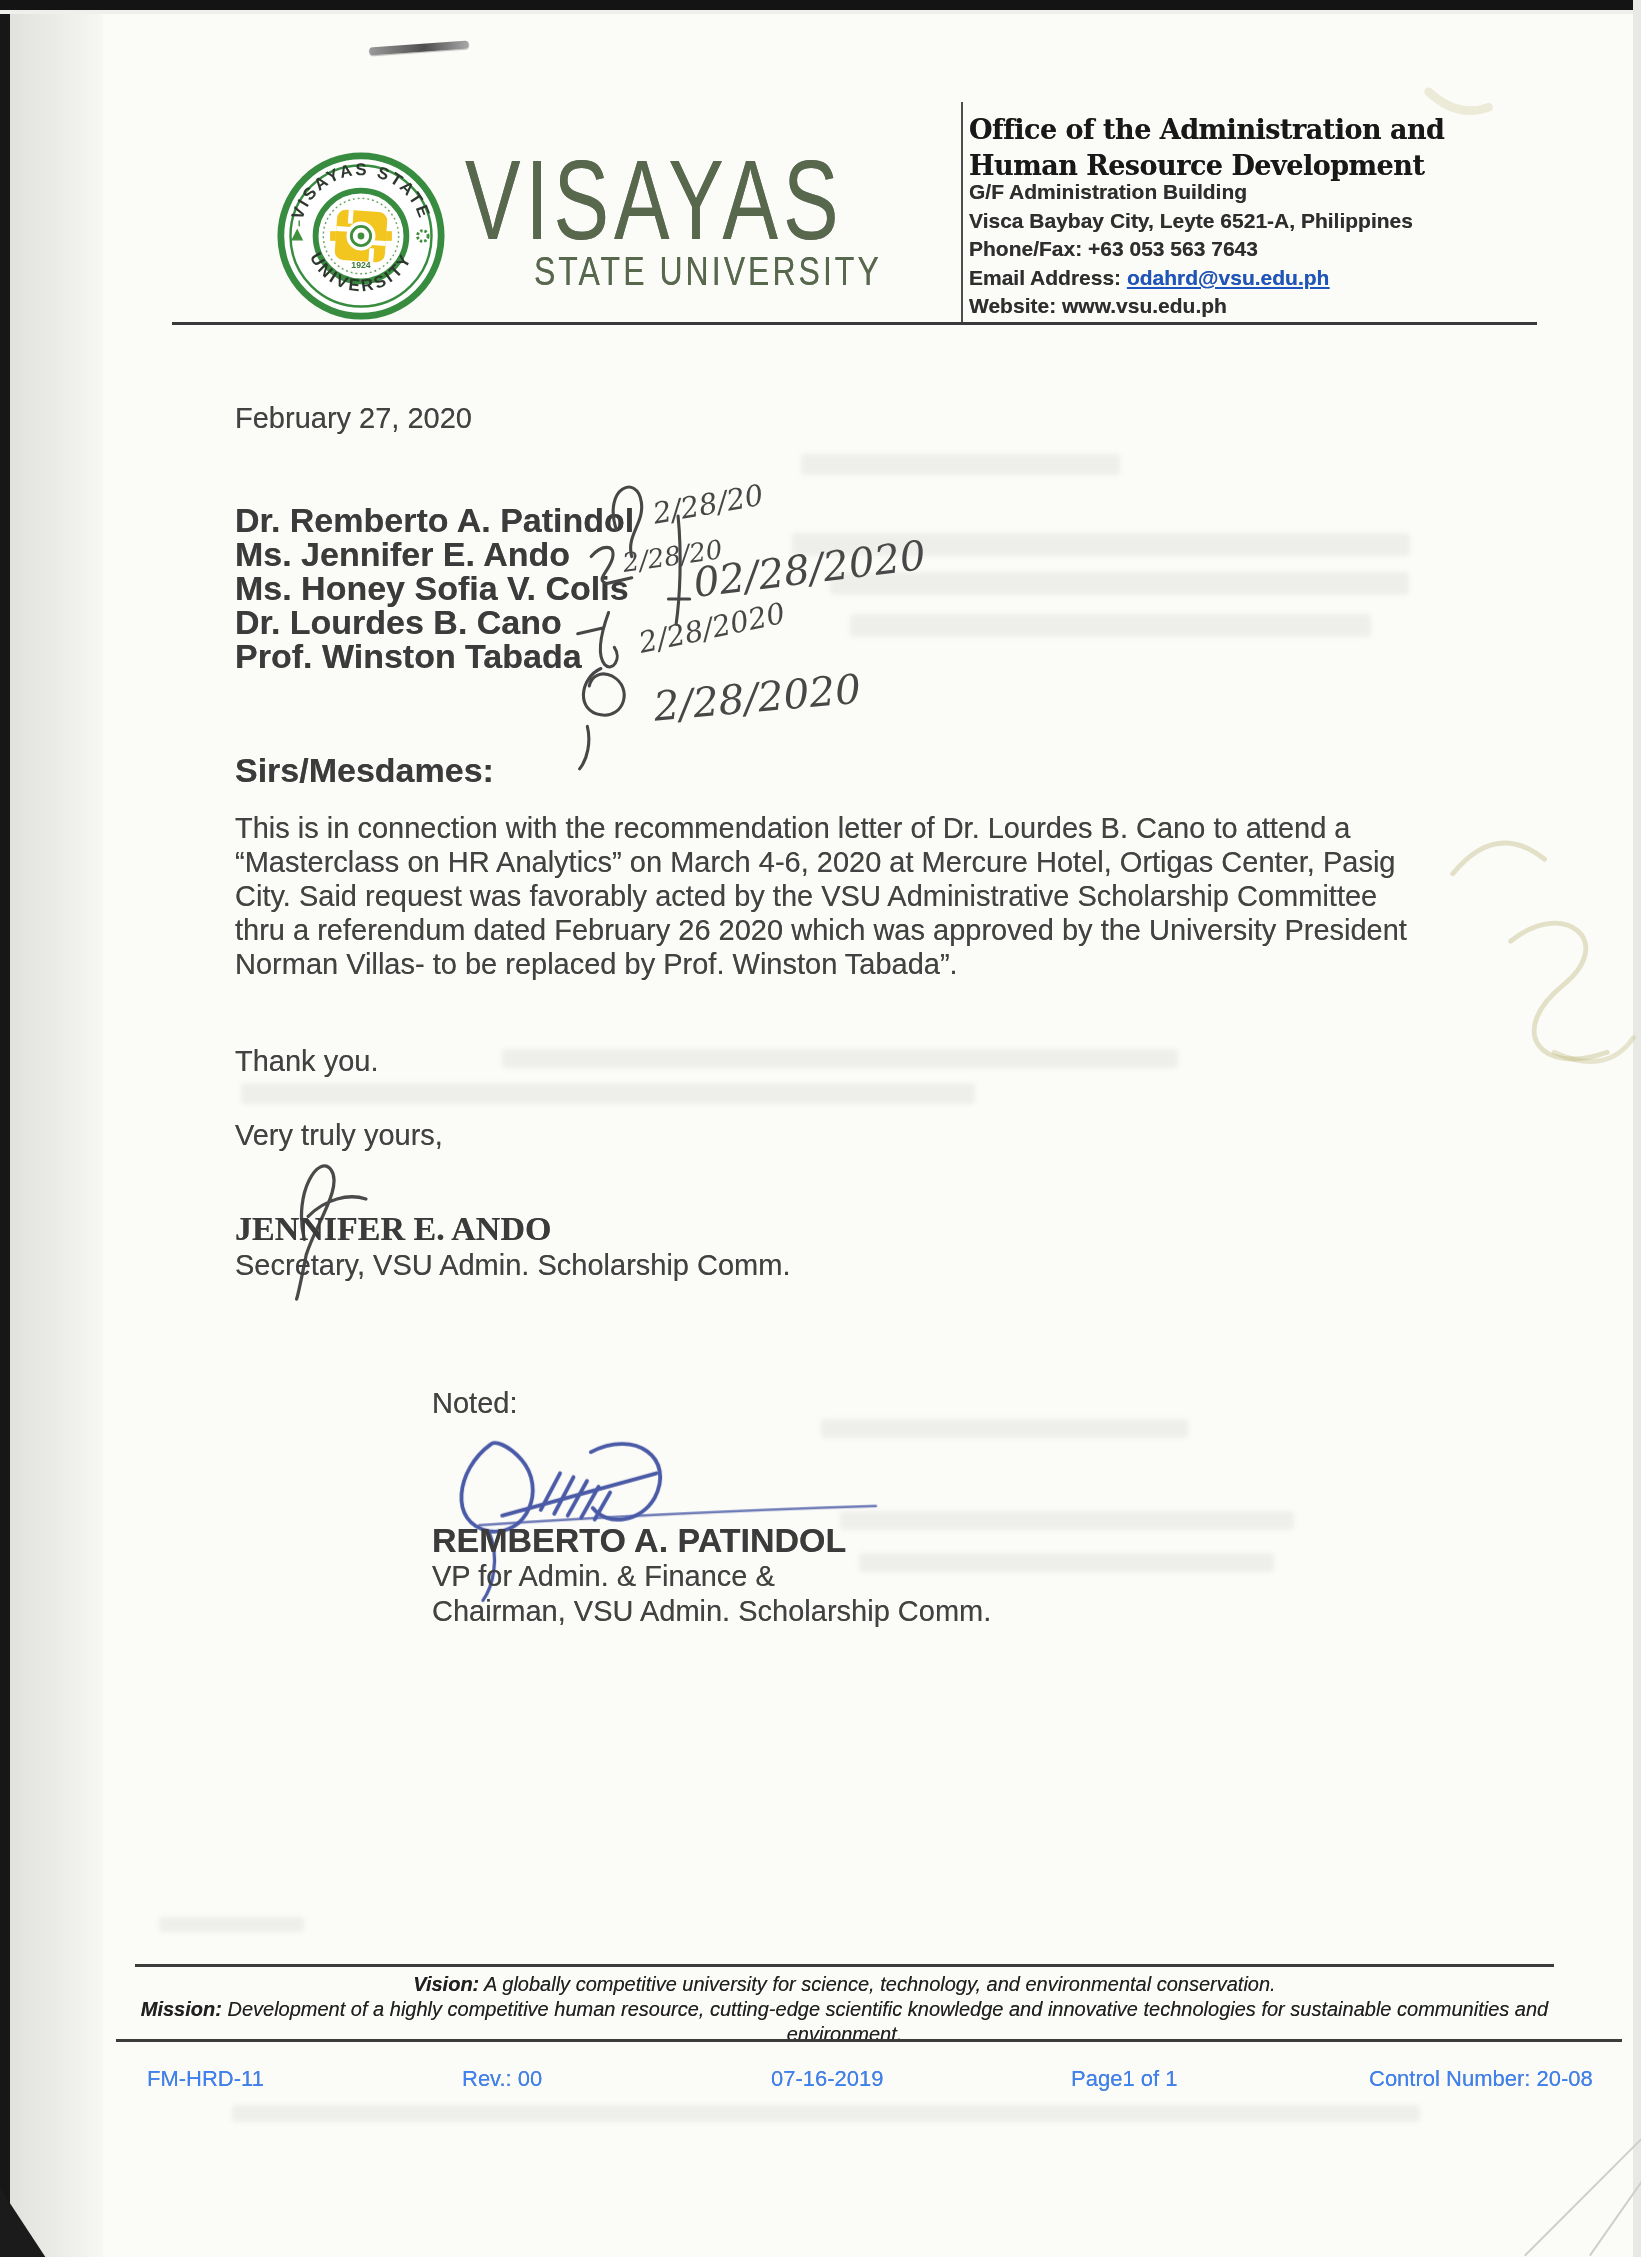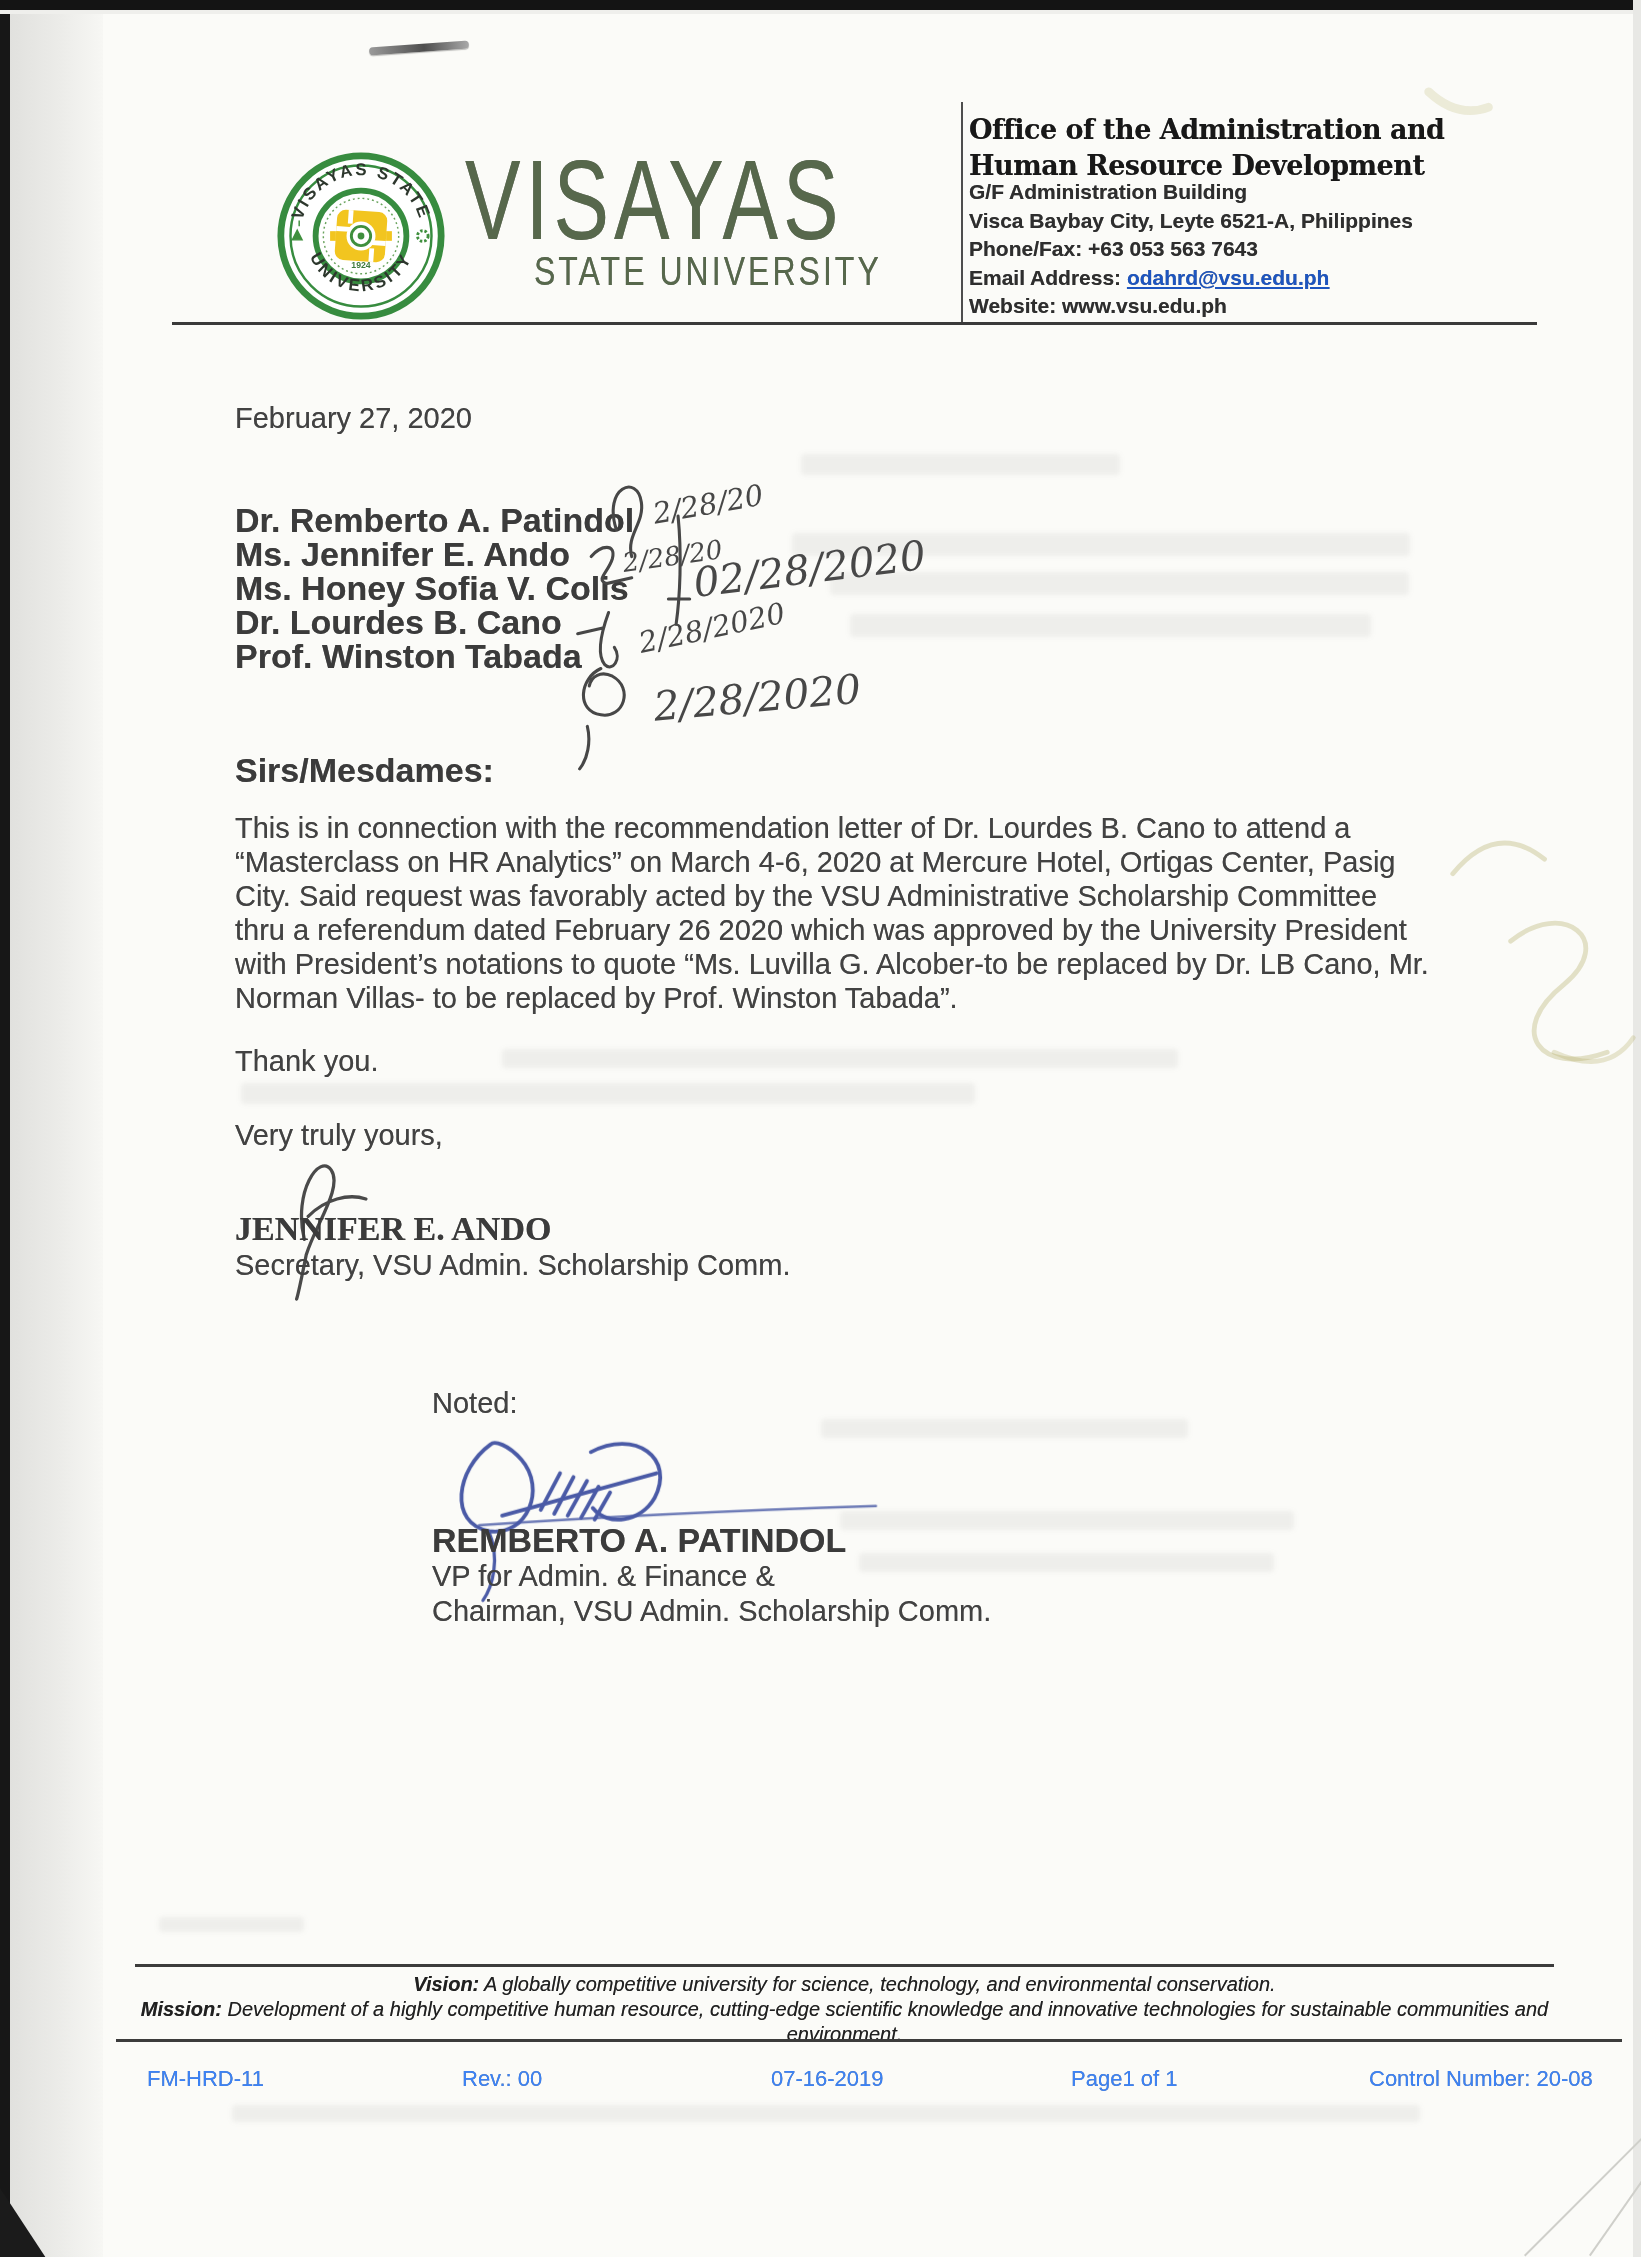--- a/index.html
+++ b/index.html
@@ -136,21 +136,20 @@
     </g>
   </svg>
 
   <div class="abs t31b scan" style="left:235px;top:737px;margin-top:16px;">Sirs/Mesdames:</div>
 
   <div class="abs t30 scan" style="left:235px;top:811px;width:1313px;">
     <div>This is in connection with the recommendation letter of Dr. Lourdes B. Cano to attend a</div>
     <div>“Masterclass on HR Analytics” on March 4-6, 2020 at Mercure Hotel, Ortigas Center, Pasig</div>
     <div>City.  Said request was favorably acted by the VSU Administrative Scholarship Committee</div>
     <div>thru a referendum dated February 26 2020 which was approved by the University President</div>
-    <div>with President’s notations to quote “Ms. Luvilla G. Alcober-to be replaced by Dr. LB Cano, Mr.</div>
     <div>Norman Villas- to be replaced by Prof. Winston Tabada”.</div>
   </div>
 
   <div class="abs t30 scan" style="left:235px;top:1044px;">Thank you.</div>
   <div class="abs t30 scan" style="left:235px;top:1118px;">Very truly yours,</div>
 
   <svg class="abs" style="left:275px;top:1147px;" width="126" height="154" viewBox="0 0 130 160">
     <path d="M30,96 C18,46 46,6 58,24 C70,42 42,80 32,112 M34,72 C52,54 76,48 94,54 M32,112 C28,132 24,152 22,158" fill="none" stroke="#4a4a4a" stroke-width="3.4" stroke-linecap="round"></path>
   </svg>
   <div class="abs t31b scan" style="left:235px;top:1212px;font-family:Liberation Serif, serif;">JENNIFER E. ANDO</div>

